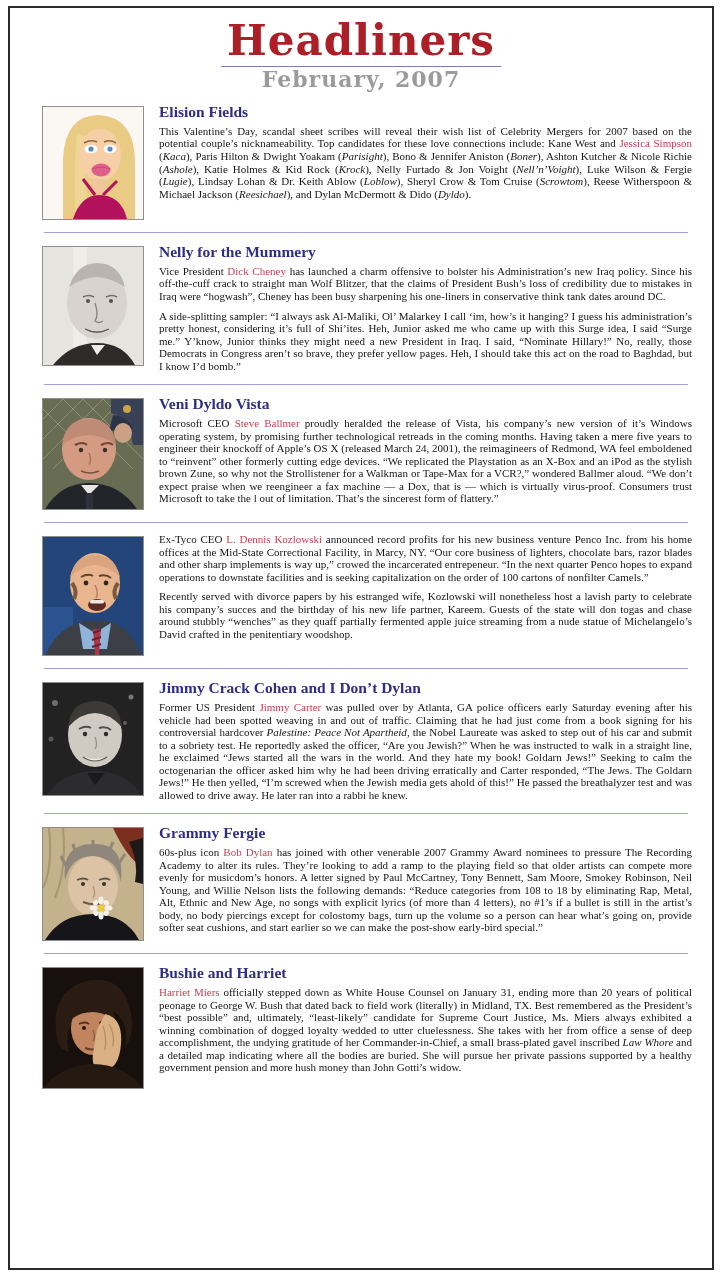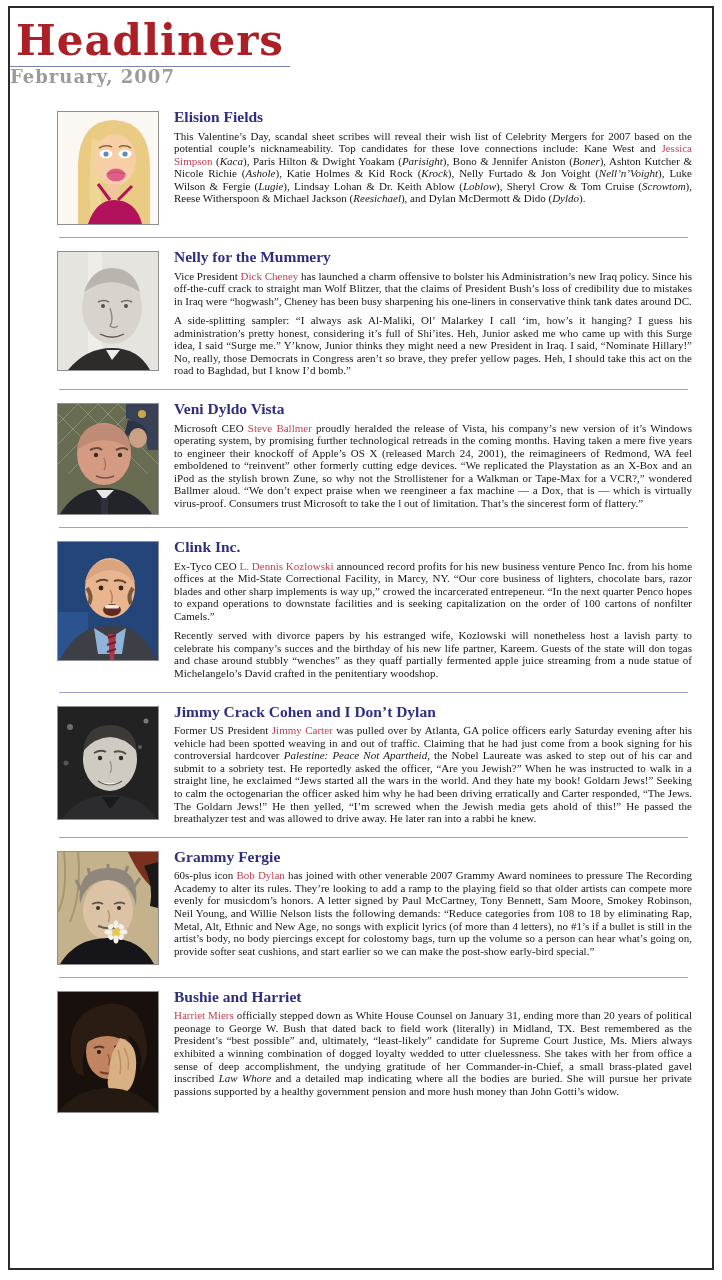--- a/index.html
+++ b/index.html
@@ -4,35 +4,35 @@
 <style>
   html,body{margin:0;padding:0;}
   body{
     width:722px;height:1280px;background:#ffffff;overflow:hidden;
     font-family:"Liberation Serif", serif;
   }
   .frame{
     box-sizing:border-box;margin:6px 8px;border:2px solid #2b2b2b;
     min-height:1264px;background:#fff;padding:4px 0 0 0;
   }
-  header{text-align:left;padding-top:8px;margin-bottom:13px;}
+  header{text-align:center;padding-top:8px;margin-bottom:4px;}
   .title{
     display:inline-block;margin:0;
     font-family:"DejaVu Serif", serif;
     font-size:42px;font-weight:bold;letter-spacing:1px;
     color:#ac1f27;line-height:1.0;
     border-bottom:1px solid #7e7eae;padding:0 6px 4px 6px;
   }
   .subtitle{
     margin:1px 0 0 0;
     font-family:"DejaVu Serif", serif;
-    font-size:18px;font-weight:bold;letter-spacing:1px;
+    font-size:22px;font-weight:bold;letter-spacing:1px;
     color:#9b9b9b;line-height:1.05;
   }
-  .stories{padding:0 20px 0 14px;margin-left:31px;}
+  .stories{padding:0 20px 0 30px;}
   .story{display:flex;align-items:flex-start;padding:8px 0 10px 0;}
   .photo-wrap{flex:none;margin:3px 15px 0 2px;border:1px solid #8f8f8f;background:#eee;font-size:0;}
   .photo-wrap svg{display:block;}
   .text-col{flex:1;min-width:0;}
   h2{
     margin:0 0 4px 0;font-size:15.5px;font-weight:bold;color:#2f2e83;line-height:1.15;
   }
   .paras p{
     margin:0 0 7px 0;font-size:11px;line-height:1.14;color:#161616;
     text-align:justify;
@@ -157,21 +157,20 @@
           <path d="M52 48 q4 8 1 13" stroke="#b97f5d" stroke-width="1.5" fill="none"></path>
           <ellipse cx="54" cy="68" rx="9" ry="6" fill="#5e2b24"></ellipse>
           <rect x="47" y="63" width="14" height="3.5" rx="1.5" fill="#f1e8df"></rect>
           <path d="M2 118 Q16 88 44 84 L64 84 Q88 90 98 118 Z" fill="#3c4046"></path>
           <path d="M36 86 L52 96 L68 86 L64 112 L40 112 Z" fill="#8fb3d9"></path>
           <path d="M50 92 h8 l-2 26 h-4 Z" fill="#a83848"></path>
           <path d="M50 96 l8 -3 M49 103 l9 -3 M49 110 l9 -3" stroke="#701f2c" stroke-width="2"></path>
         </svg>
       </div>
       <div class="text-col">
-        <h2>Clink Inc.</h2>
         <div class="paras">
             <p><span>Ex-Tyco CEO </span><span class="red">L. Dennis Kozlowski</span><span> announced record profits for his new business venture Penco Inc. from his home offices at the Mid-State Correctional Facility, in Marcy, NY. “Our core business of lighters, chocolate bars, razor blades and other sharp implements is way up,” crowed the incarcerated entrepeneur. “In the next quarter Penco hopes to expand operations to downstate facilities and is seeking capitalization on the order of 100 cartons of nonfilter Camels.”</span></p>
             <p><span>Recently served with divorce papers by his estranged wife, Kozlowski will nonetheless host a lavish party to celebrate his company’s succes and the birthday of his new life partner, Kareem. Guests of the state will don togas and chase around stubbly “wenches” as they quaff partially fermented apple juice streaming from a nude statue of Michelangelo’s David crafted in the penitentiary woodshop.</span></p>
           </div>
       </div>
     </section>
     <hr class="sep">
 
     <section class="story">
       <div class="photo-wrap">

